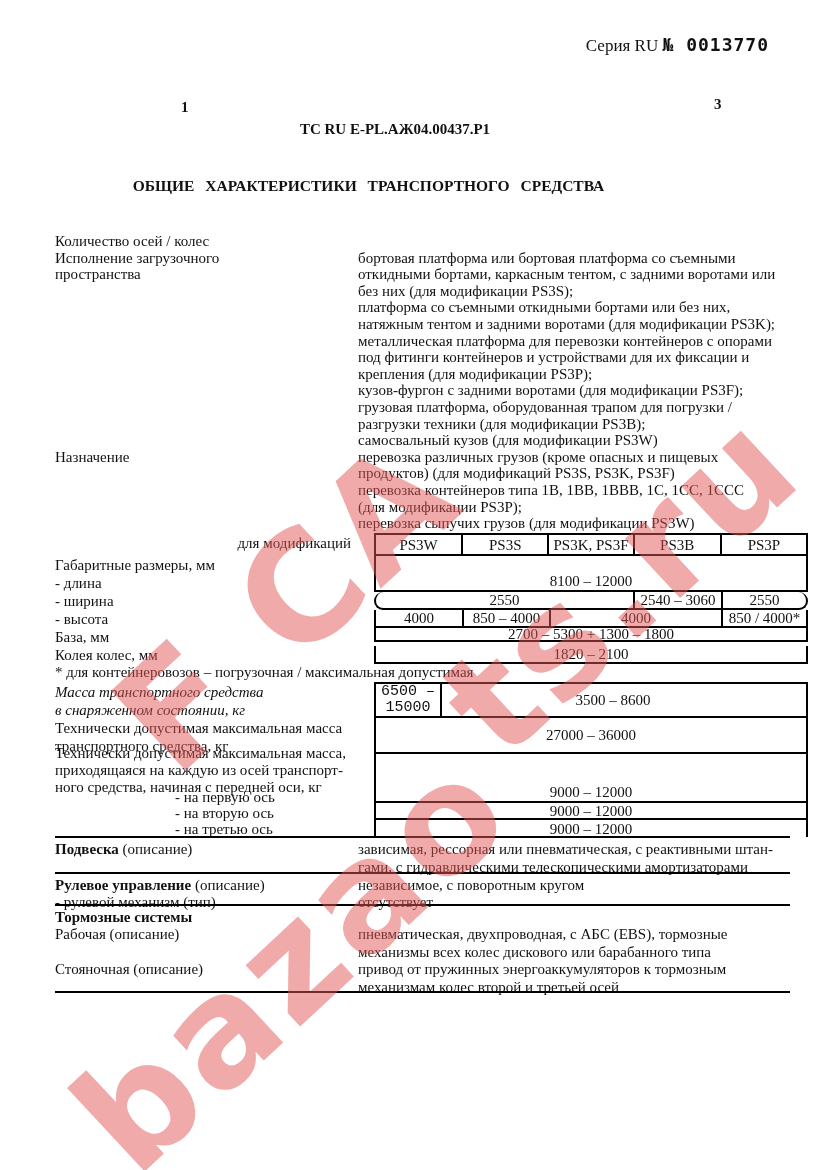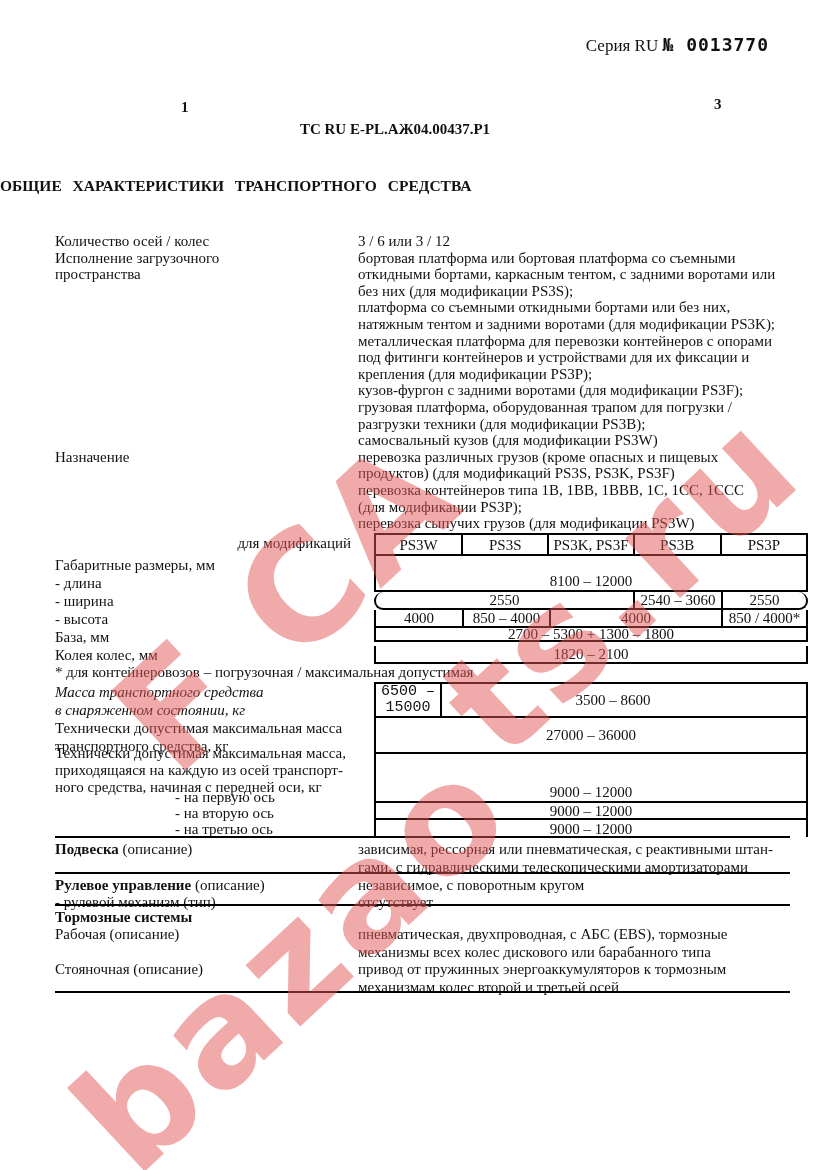--- a/index.html
+++ b/index.html
@@ -9,21 +9,21 @@
     font-family:"Liberation Serif", serif; font-size:15px;
   }
   .abs{position:absolute;}
   .b{font-weight:bold;}
   .pre{white-space:pre-line;}
   
   .series{top:34px; right:58px; font-size:17px;}
   .series-num{font-family:"DejaVu Sans Mono", monospace; font-weight:bold; font-size:18px; letter-spacing:1px;}
   .pnum{font-weight:bold; font-size:15px;}
   .docnum{top:121px; left:55px; width:680px; text-align:center; font-weight:bold; font-size:15px;}
-  .title{top:177px; left:0; width:737px; font-weight:bold; font-size:15.5px; word-spacing:7px;}
+  .title{top:177px; left:0; width:737px; text-align:center; font-weight:bold; font-size:15.5px; word-spacing:7px;}
   
   .specs{top:233px; left:55px; width:735px; line-height:16.6px;}
   .specrow{display:flex;}
   .speclbl{width:303px; flex:none;}
   .specval{flex:1;}
   
   .tl{left:55px; line-height:16.6px;}
   .tl-right{width:296px; text-align:right;}
   
   .modtable{left:355px; top:533px; width:434px; height:304px;}
@@ -56,21 +56,20 @@
     <span class="series-num">№ 0013770</span>
   </div>
   <div class="abs pnum" style="left:181px; top:99px;">1</div>
   <div class="abs pnum" style="left:714px; top:96px;">3</div>
   <div class="abs docnum">ТС RU E-PL.АЖ04.00437.P1</div>
   <div class="abs title">ОБЩИЕ ХАРАКТЕРИСТИКИ ТРАНСПОРТНОГО СРЕДСТВА</div>
 
   <div class="abs specs">
     <div class="specrow">
       <div class="speclbl pre">Количество осей / колес</div>
-      <div class="specval pre">3 / 6 или 3 / 12</div>
     </div>
     <div class="specrow">
       <div class="speclbl pre">Исполнение загрузочного
 пространства</div>
       <div class="specval pre">бортовая платформа или бортовая платформа со съемными
 откидными бортами, каркасным тентом, с задними воротами или
 без них (для модификации PS3S);
 платформа со съемными откидными бортами или без них,
 натяжным тентом и задними воротами (для модификации PS3K);
 металлическая платформа для перевозки контейнеров с опорами

